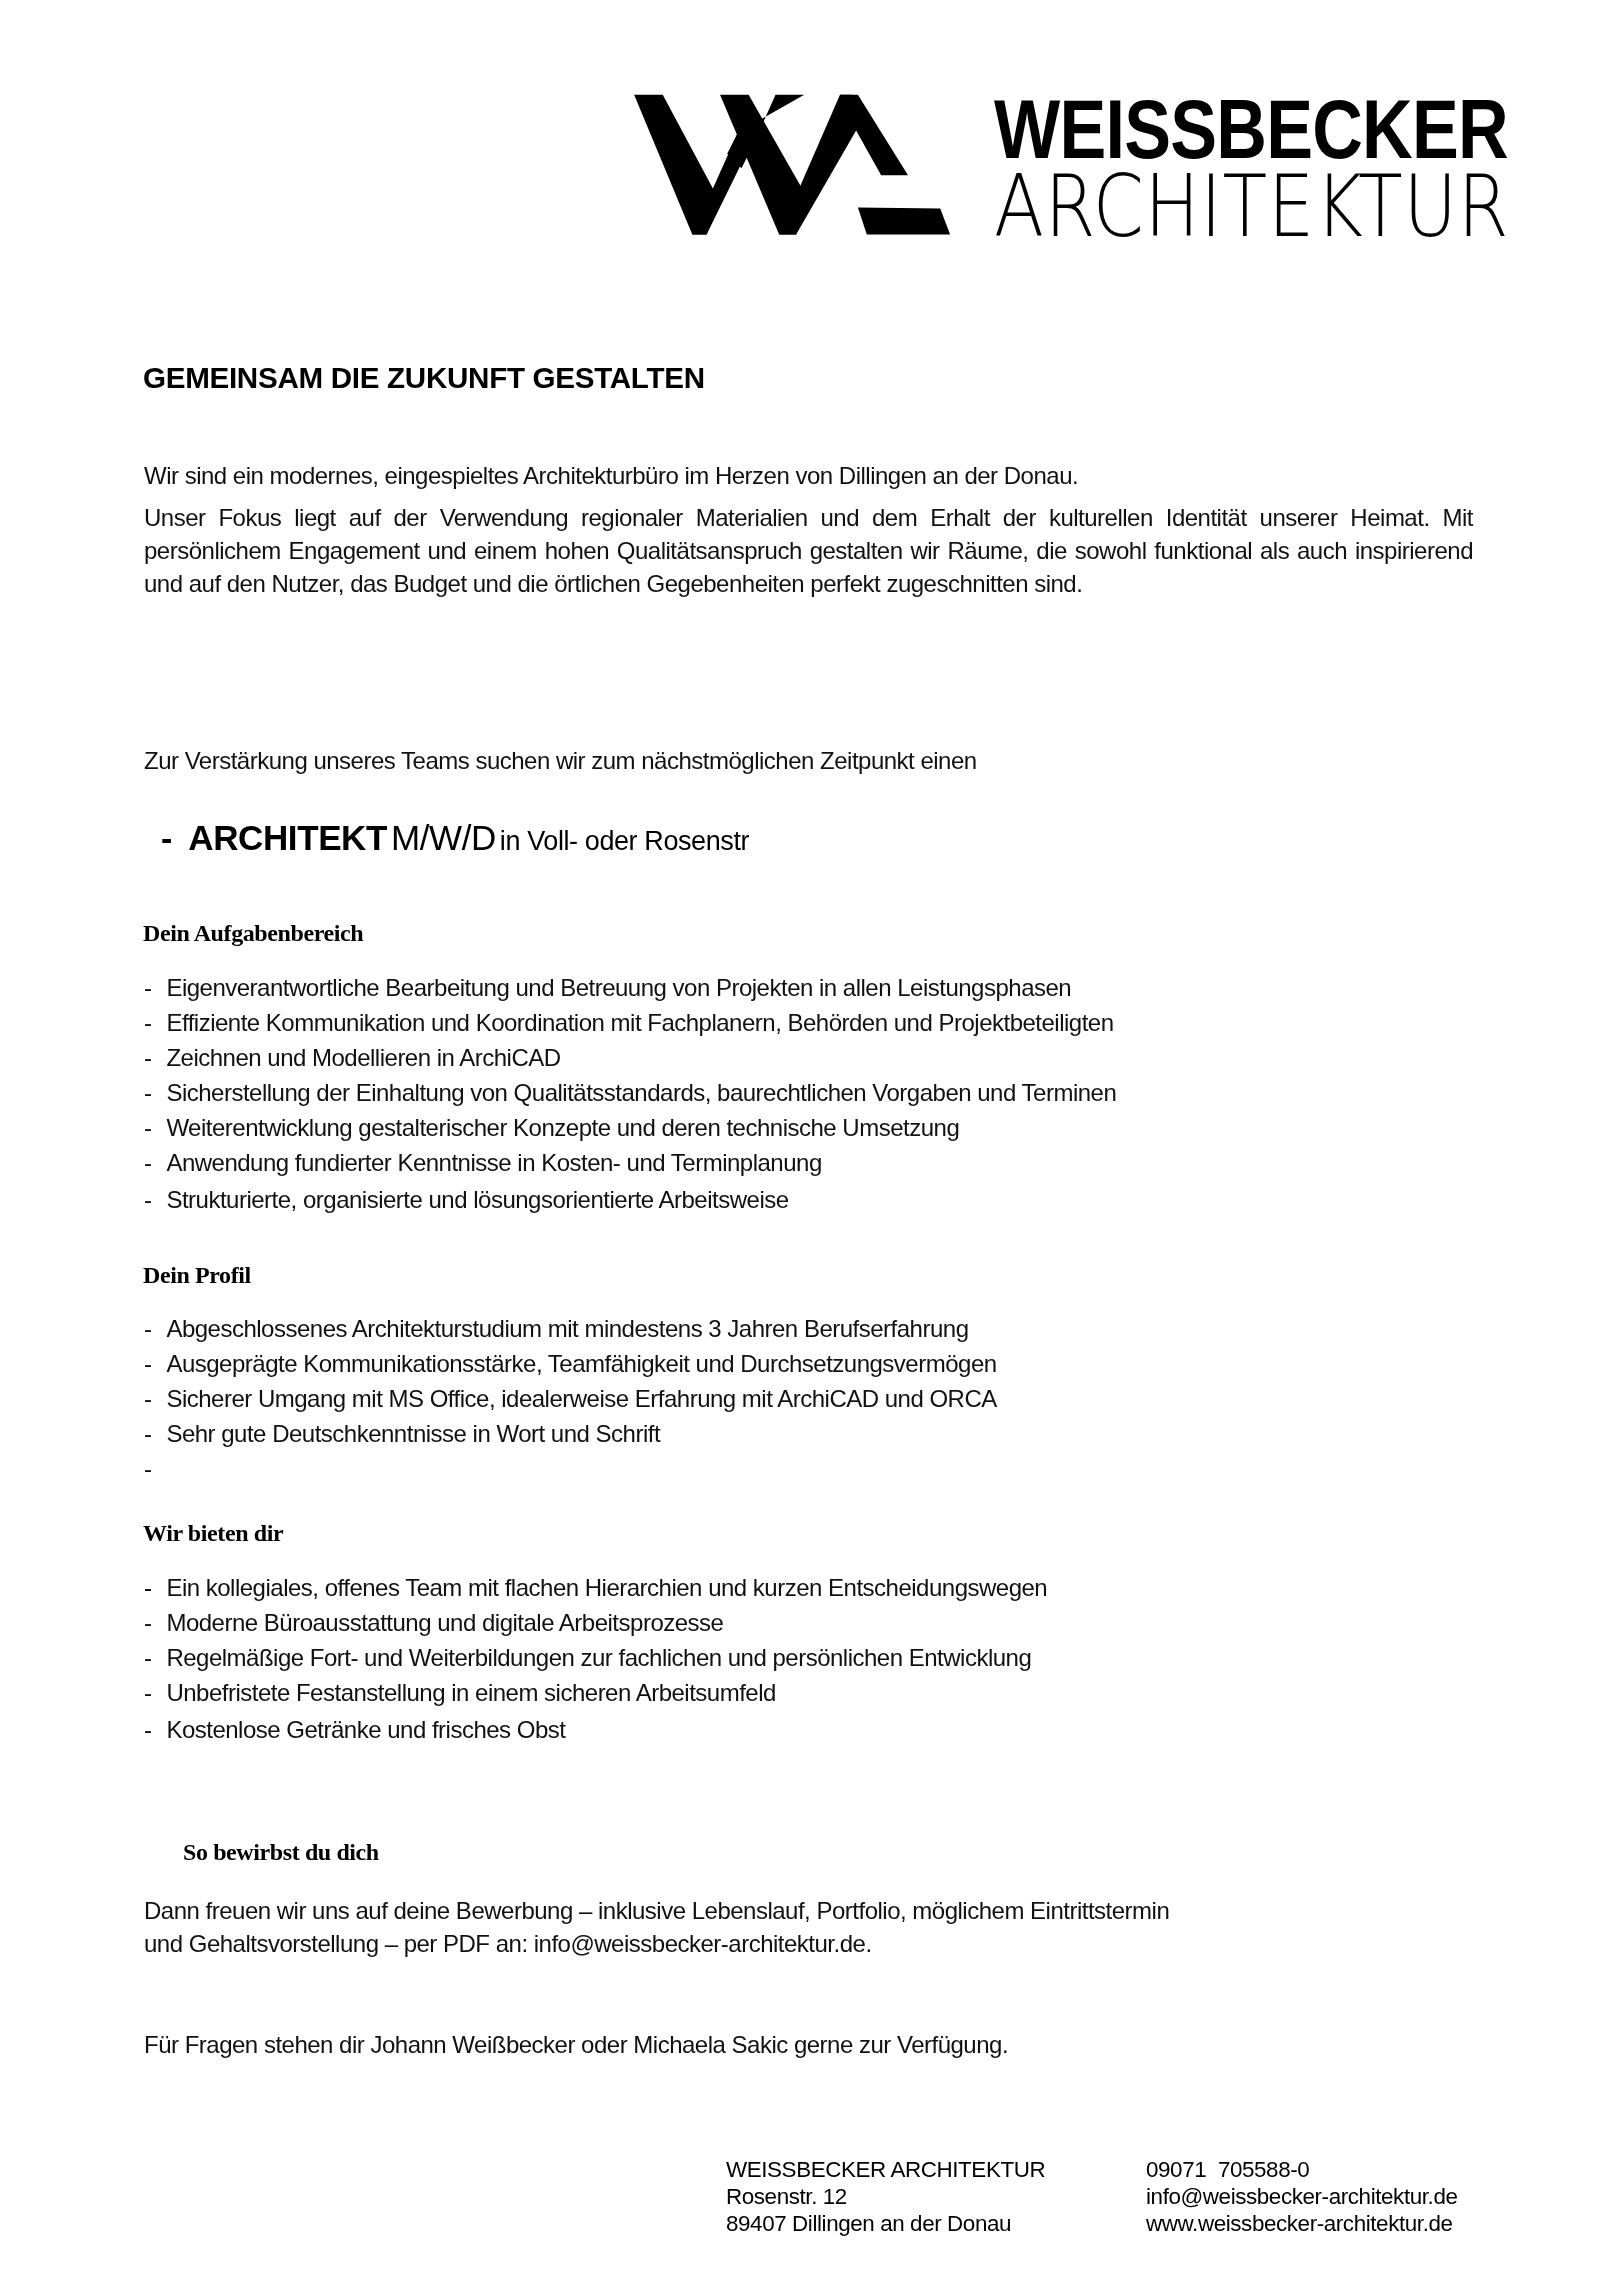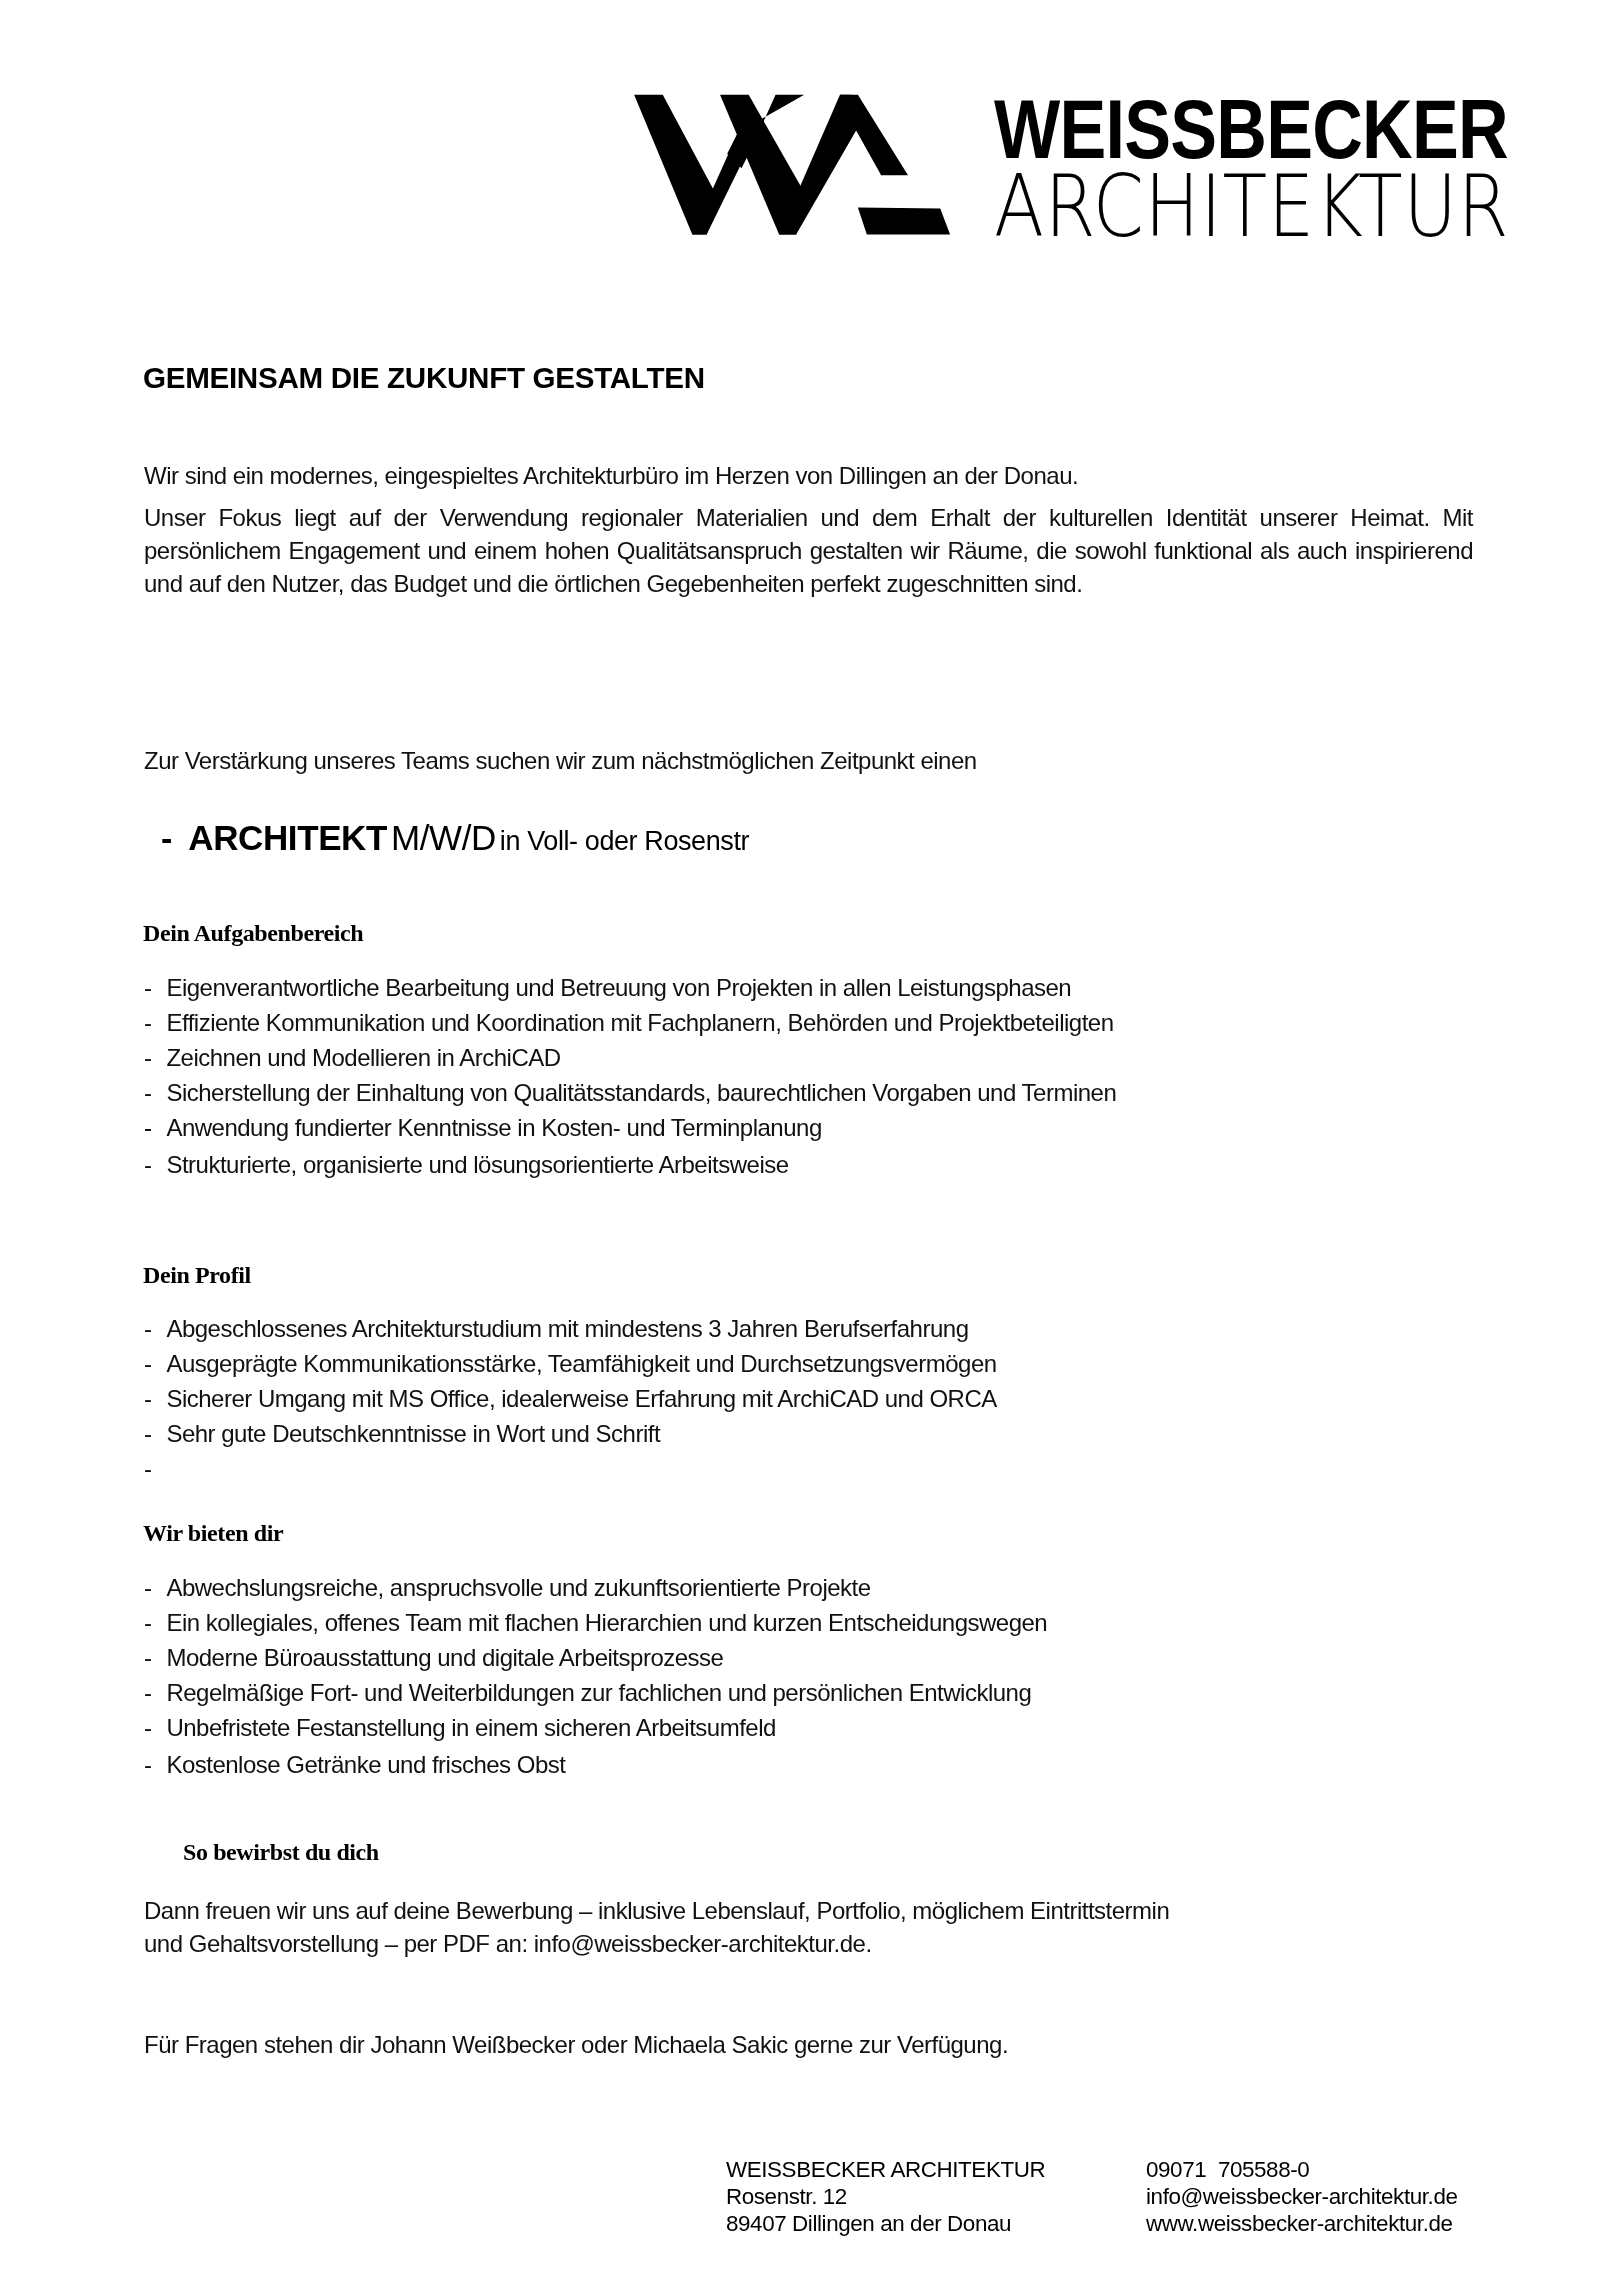--- a/index.html
+++ b/index.html
@@ -175,37 +175,37 @@
   <span class="gender">M/W/D</span>
   <span class="mode">in Voll- oder Rosenstr</span>
 </div>
 
 <h2 class="section-title" style="top:917px;">Dein Aufgabenbereich</h2>
 <ul class="bullets txt" style="top:970px;">
   <li><span class="dash">-</span><span>Eigenverantwortliche Bearbeitung und Betreuung von Projekten in allen Leistungsphasen</span></li>
   <li><span class="dash">-</span><span>Effiziente Kommunikation und Koordination mit Fachplanern, Behörden und Projektbeteiligten</span></li>
   <li><span class="dash">-</span><span>Zeichnen und Modellieren in ArchiCAD</span></li>
   <li><span class="dash">-</span><span>Sicherstellung der Einhaltung von Qualitätsstandards, baurechtlichen Vorgaben und Terminen</span></li>
-  <li><span class="dash">-</span></li>
+  <li><span class="dash">-</span><span>Weiterentwicklung gestalterischer Konzepte und deren technische Umsetzung</span></li>
   <li><span class="dash">-</span><span>Anwendung fundierter Kenntnisse in Kosten- und Terminplanung</span></li>
   <li style="margin-top:1.8px;"><span class="dash">-</span><span>Strukturierte, organisierte und lösungsorientierte Arbeitsweise</span></li>
 </ul>
 
 <h2 class="section-title" style="top:1259px;">Dein Profil</h2>
 <ul class="bullets txt" style="top:1311px;">
   <li><span class="dash">-</span><span>Abgeschlossenes Architekturstudium mit mindestens 3 Jahren Berufserfahrung</span></li>
   <li><span class="dash">-</span><span>Ausgeprägte Kommunikationsstärke, Teamfähigkeit und Durchsetzungsvermögen</span></li>
   <li><span class="dash">-</span><span>Sicherer Umgang mit MS Office, idealerweise Erfahrung mit ArchiCAD und ORCA</span></li>
   <li><span class="dash">-</span><span>Sehr gute Deutschkenntnisse in Wort und Schrift</span></li>
   <li><span class="dash">-</span></li>
 </ul>
 
 <h2 class="section-title" style="top:1517px;">Wir bieten dir</h2>
 <ul class="bullets txt" style="top:1570px;">
-  <li><span class="dash">-</span><span>Abwechslungsreiche, anspruchsvolle und zukunftsorientierte Projekte</span></li>
+  <li><span class="dash">-</span></li>
   <li><span class="dash">-</span><span>Ein kollegiales, offenes Team mit flachen Hierarchien und kurzen Entscheidungswegen</span></li>
   <li><span class="dash">-</span><span>Moderne Büroausstattung und digitale Arbeitsprozesse</span></li>
   <li><span class="dash">-</span><span>Regelmäßige Fort- und Weiterbildungen zur fachlichen und persönlichen Entwicklung</span></li>
   <li><span class="dash">-</span><span>Unbefristete Festanstellung in einem sicheren Arbeitsumfeld</span></li>
   <li style="margin-top:1.8px;"><span class="dash">-</span><span>Kostenlose Getränke und frisches Obst</span></li>
 </ul>
 
 <h2 class="section-title" style="top:1836px;margin-left:40px;">So bewirbst du dich</h2>
 <div class="abs txt" id="apply-text">
   <p>Dann freuen wir uns auf deine Bewerbung – inklusive Lebenslauf, Portfolio, möglichem Eintrittstermin</p>

